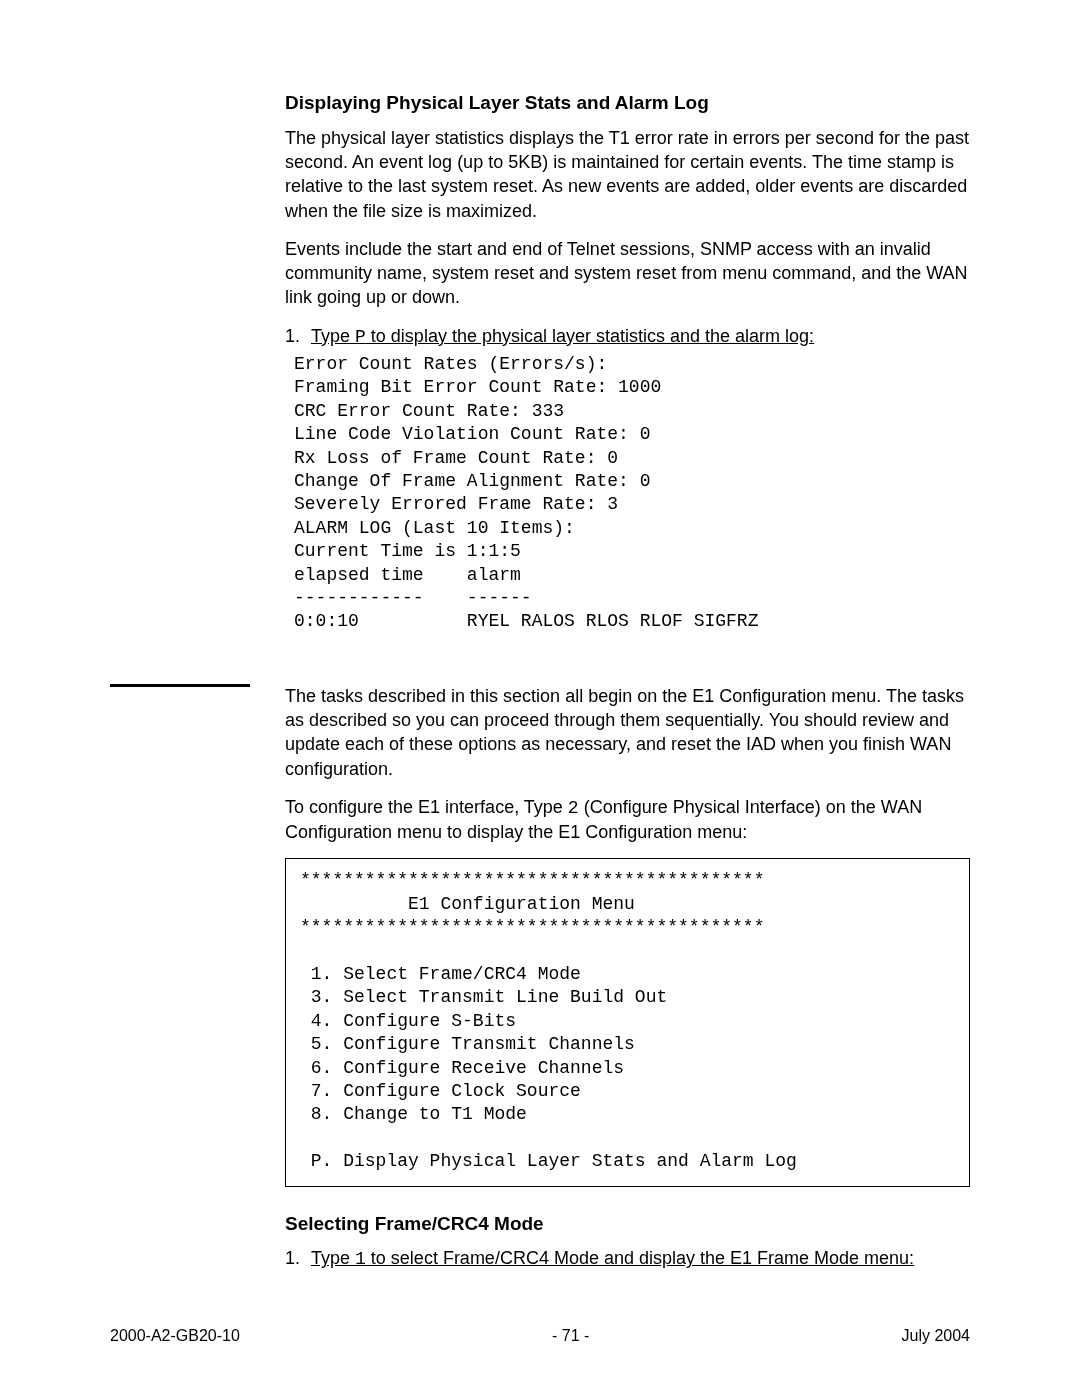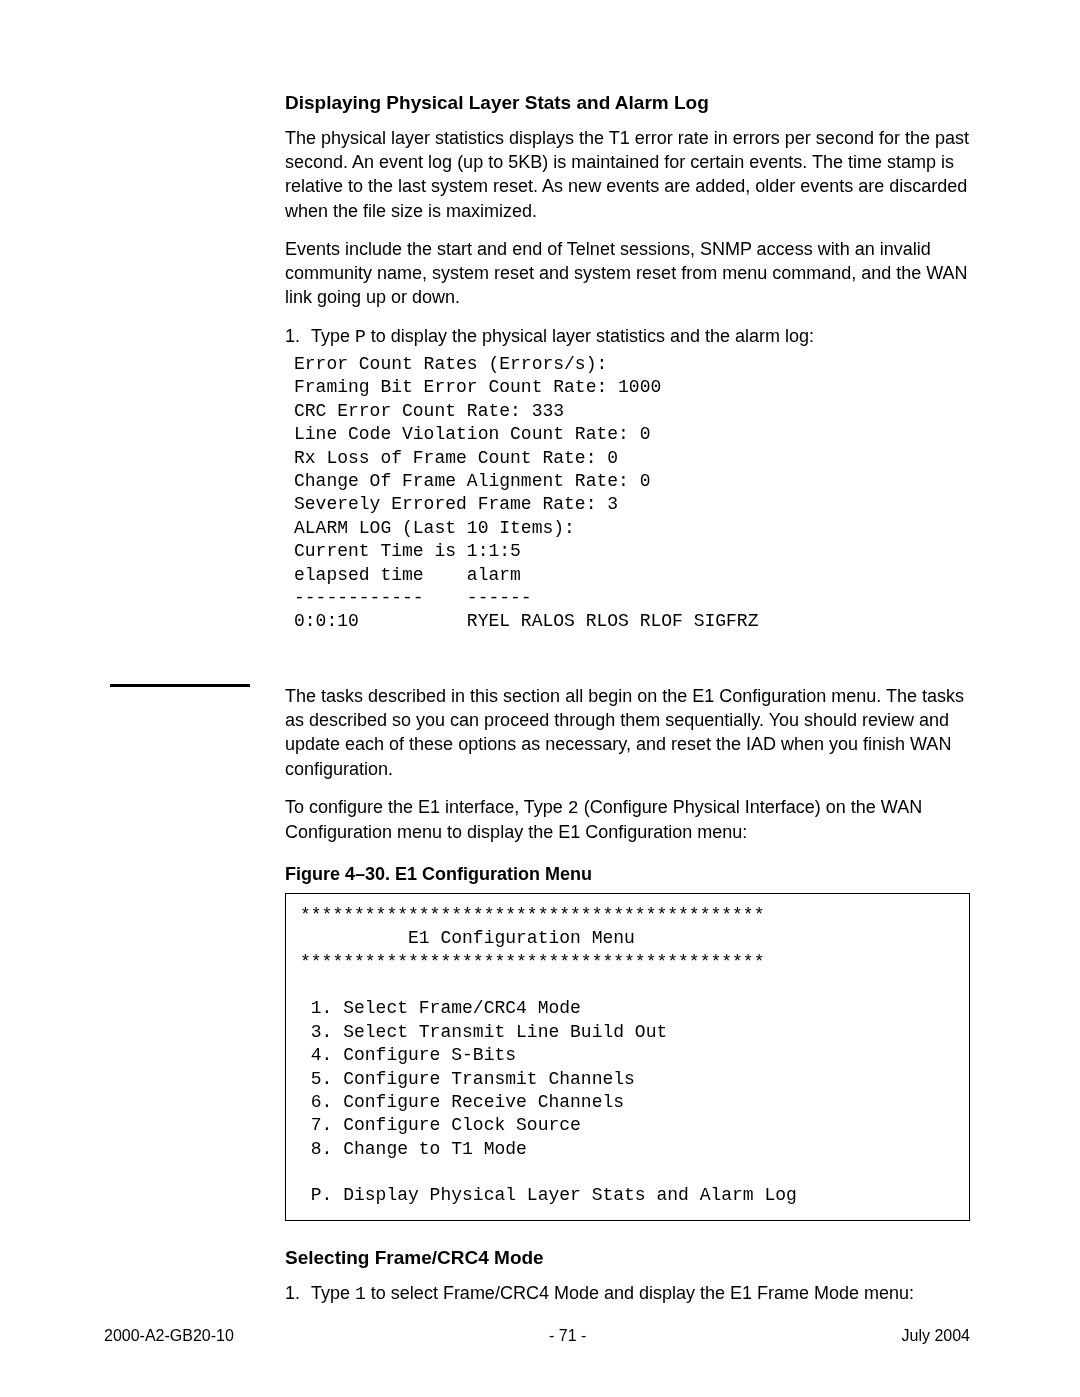--- a/index.html
+++ b/index.html
@@ -31,20 +31,21 @@
   .step {
     display: flex;
     margin-bottom: 4px;
   }
   .step .num {
     width: 26px;
     flex: 0 0 26px;
   }
   .step .txt {
     flex: 1;
+    text-decoration: underline;
   }
   .mono-inline {
     font-family: "Courier New", Courier, monospace;
   }
   pre.mono {
     font-family: "Courier New", Courier, monospace;
     font-size: 18px;
     line-height: 1.3;
     white-space: pre;
     margin-left: 9px;
@@ -84,21 +85,21 @@
     border: 1.5px solid #000;
     padding: 10px 14px 12px 14px;
     font-family: "Courier New", Courier, monospace;
     font-size: 18px;
     line-height: 1.3;
     white-space: pre;
   }
   .footer {
     position: absolute;
     bottom: 50px;
-    left: 104px;
+    left: 110px;
     right: 110px;
     display: flex;
     justify-content: space-between;
     font-size: 16px;
   }
 </style>
 </head>
 <body>
 
 <div class="page">
@@ -132,21 +133,20 @@
 
   <div class="two-col">
     <div class="side">
       <div class="rule"></div>
     </div>
     <div class="right">
       <p class="body">The tasks described in this section all begin on the E1 Configuration menu. The tasks as described so you can proceed through them sequentially. You should review and update each of these options as necessary, and reset the IAD when you finish WAN configuration.</p>
       <p class="body">
         <span>To configure the E1 interface, Type </span><span class="mono-inline">2</span><span> (Configure Physical Interface) on the WAN Configuration menu to display the E1 Configuration menu:</span>
       </p>
-      <div class="fig-cap">Figure 4–30.  E1 Configuration Menu</div>
       <div class="menu-box">*******************************************
           E1 Configuration Menu
 *******************************************
 
  1. Select Frame/CRC4 Mode
  3. Select Transmit Line Build Out
  4. Configure S-Bits
  5. Configure Transmit Channels
  6. Configure Receive Channels
  7. Configure Clock Source

